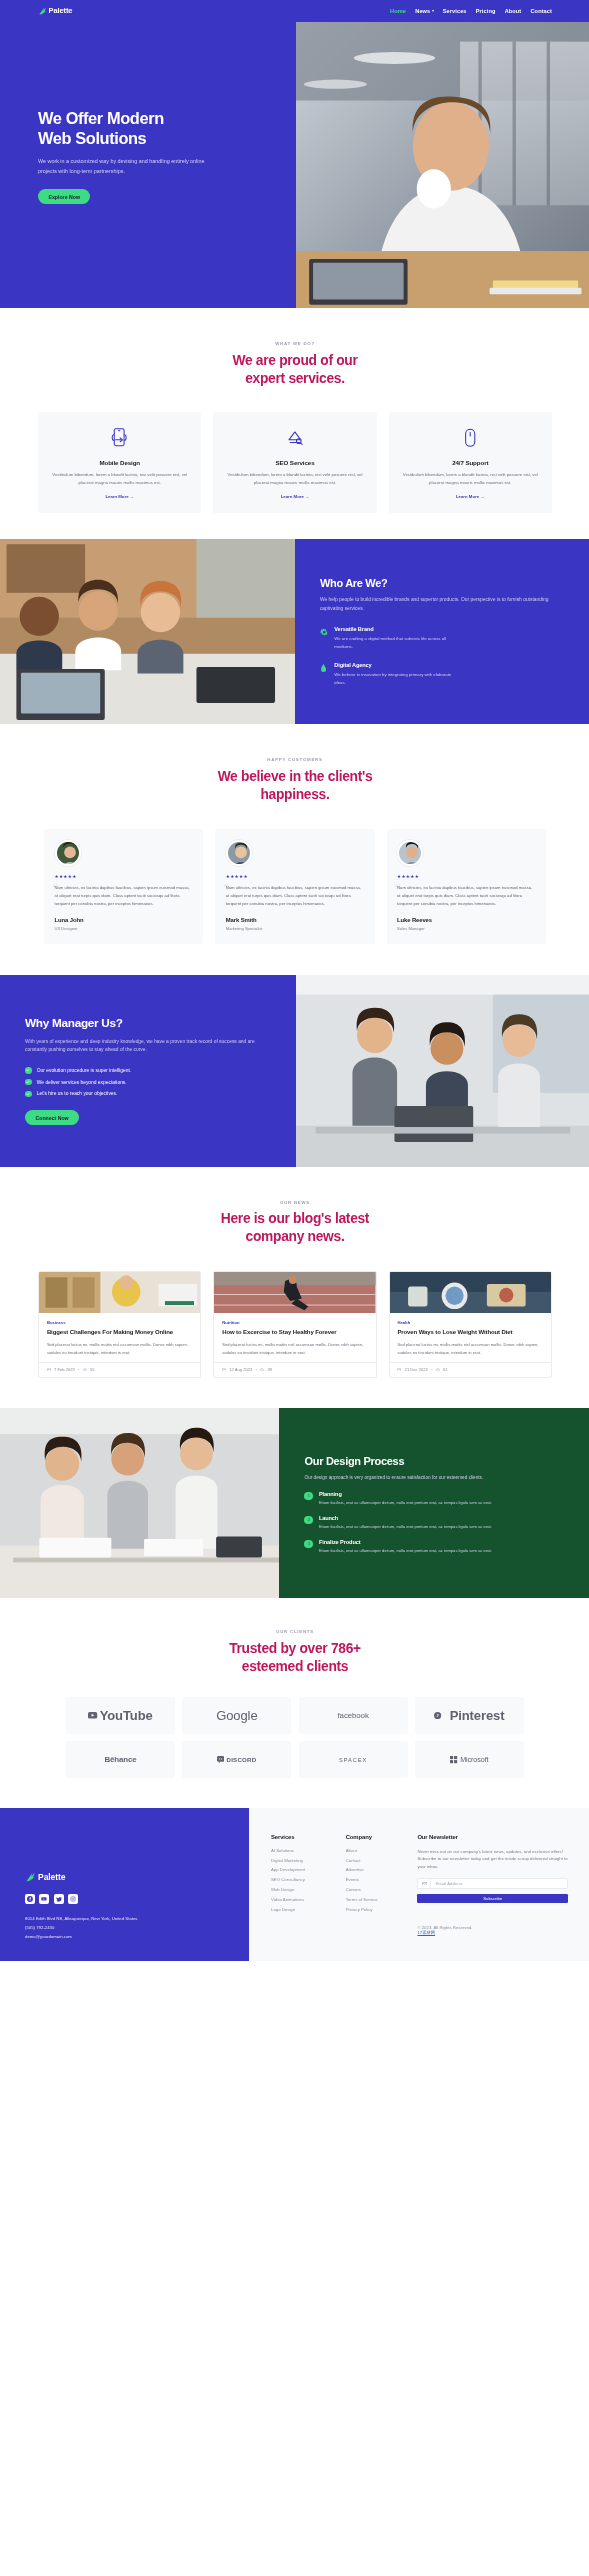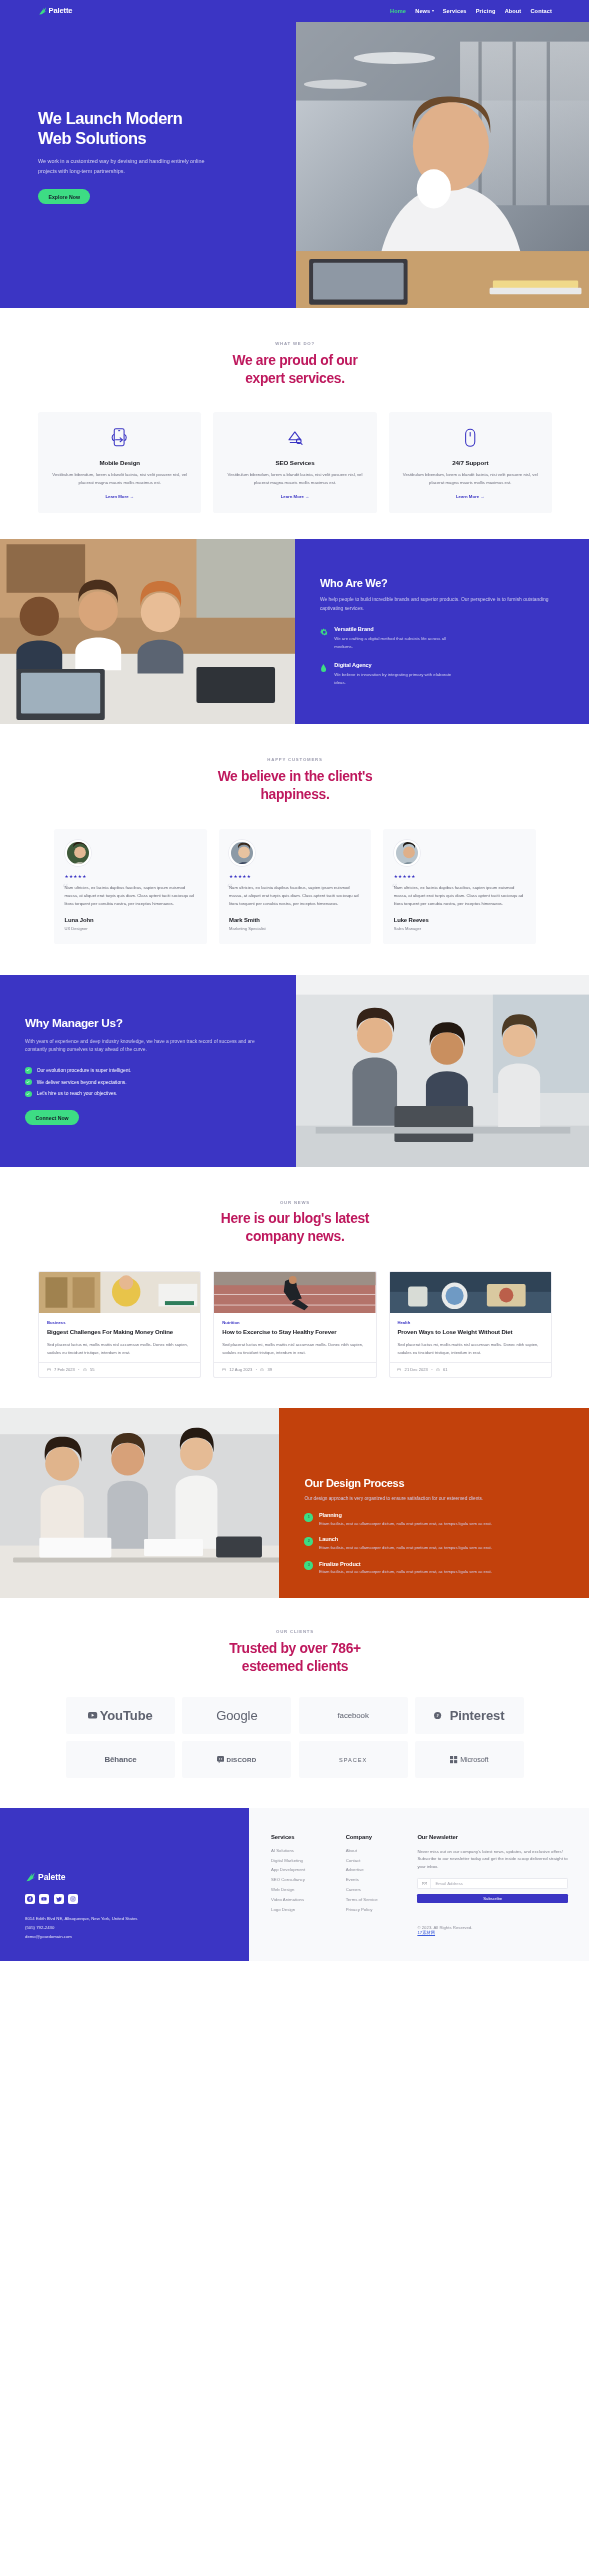--- a/index.html
+++ b/index.html
@@ -80,21 +80,21 @@
     display: flex; flex-direction: column; justify-content: center;
   }
   .split-blue h2 { color: #fff; font-size: 11px; font-weight: 800; letter-spacing: -0.3px; }
   .split-blue .lede { color: #cfcdee; font-size: 4.9px; line-height: 1.8; margin-top: 7.2px; }
   .feat { display: flex; gap: 5.9px; margin-top: 11.8px; }
   .feat-ico { width: 8.5px; flex: 0 0 8.5px; color: #3ddc84; padding-top: 0.7px; }
   .feat h4 { color: #fff; font-size: 5.6px; font-weight: 800; letter-spacing: -0.1px; }
   .feat p { color: #cfcdee; font-size: 4.3px; line-height: 1.75; margin-top: 3.3px; max-width: 125px;}
 
   
-  .testis { background: #fff; padding: 33px 16px 31px; }
+  .testis { background: #fff; padding: 33px 6px 31px; }
   .tcard {
     flex: 1; background: #f8f9fb; border-radius: 2.6px; padding: 11.8px 10.5px 13px;
   }
   .avatar {
     width: 26px; height: 26px; border-radius: 50%; overflow: hidden;
     border: 2px solid #fff; box-shadow: 0 0 0 0.7px #e8e9ef; margin-bottom: 7.9px;
     position: relative;
   }
   .stars { color: #3b35c4; font-size: 4.6px; letter-spacing: 0.3px; margin-bottom: 5.2px; }
   .quote-wrap { position: relative; }
@@ -132,22 +132,22 @@
   .bcard p { font-size: 4.1px; line-height: 1.8; color: #6d6e7c; margin-top: 4.6px; }
   .bmeta {
     border-top: 0.7px solid #ececf1; padding: 4.6px 7.9px; display: flex;
     align-items: center; gap: 3.3px; font-size: 4.1px; color: #8a8b96;
   }
   .bmeta .dot { color: #b9bac3; }
 
   
   .dp-img { width: 296px; height: 190px; overflow: hidden; position: relative; }
   .dp-blue {
-    width: 326px; background: #c2410c; padding: 26px 23.6px 22px 25px;
-    display: flex; flex-direction: column; justify-content: flex-end;
+    width: 326px; background: #14532d; padding: 26px 23.6px 22px 25px;
+    display: flex; flex-direction: column; justify-content: center;
   }
   .dp-blue h2 { color: #fff; font-size: 11px; font-weight: 800; letter-spacing: -0.3px; }
   .dp-blue .lede { color: #cfcdee; font-size: 4.7px; line-height: 1.8; margin-top: 6.6px; }
   .step { display: flex; gap: 5.9px; margin-top: 8.5px; }
   .step-num {
     width: 8.5px; height: 8.5px; border-radius: 50%; background: #3ddc84; flex: 0 0 8.5px;
     display: flex; align-items: center; justify-content: center;
     font-size: 3.8px; color: #2c7f52; font-weight: 700; margin-top: 0.7px;
   }
   .step h4 { color: #fff; font-size: 5.6px; font-weight: 800; letter-spacing: -0.1px; }
@@ -255,21 +255,21 @@
         <a href="#"><span>News</span><span class="caret"></span></a>
         <a href="#">Services</a>
         <a href="#">Pricing</a>
         <a href="#">About</a>
         <a href="#">Contact</a>
       </div>
     </nav>
 
     <div class="hero-inner">
       <h1>
-        <span>We Launch Modern</span><br>
+        <span>We Offer Modern</span><br>
         <span>Web Solutions</span>
       </h1>
       <p>We work in a customized way by devising and handling entirely online projects with long-term partnerships.</p>
       <button class="btn-green">Explore Now</button>
     </div>
   </section>
 
   <section class="services">
     <div class="eyebrow">WHAT WE DO?</div>
     <h2 class="sec-title">

